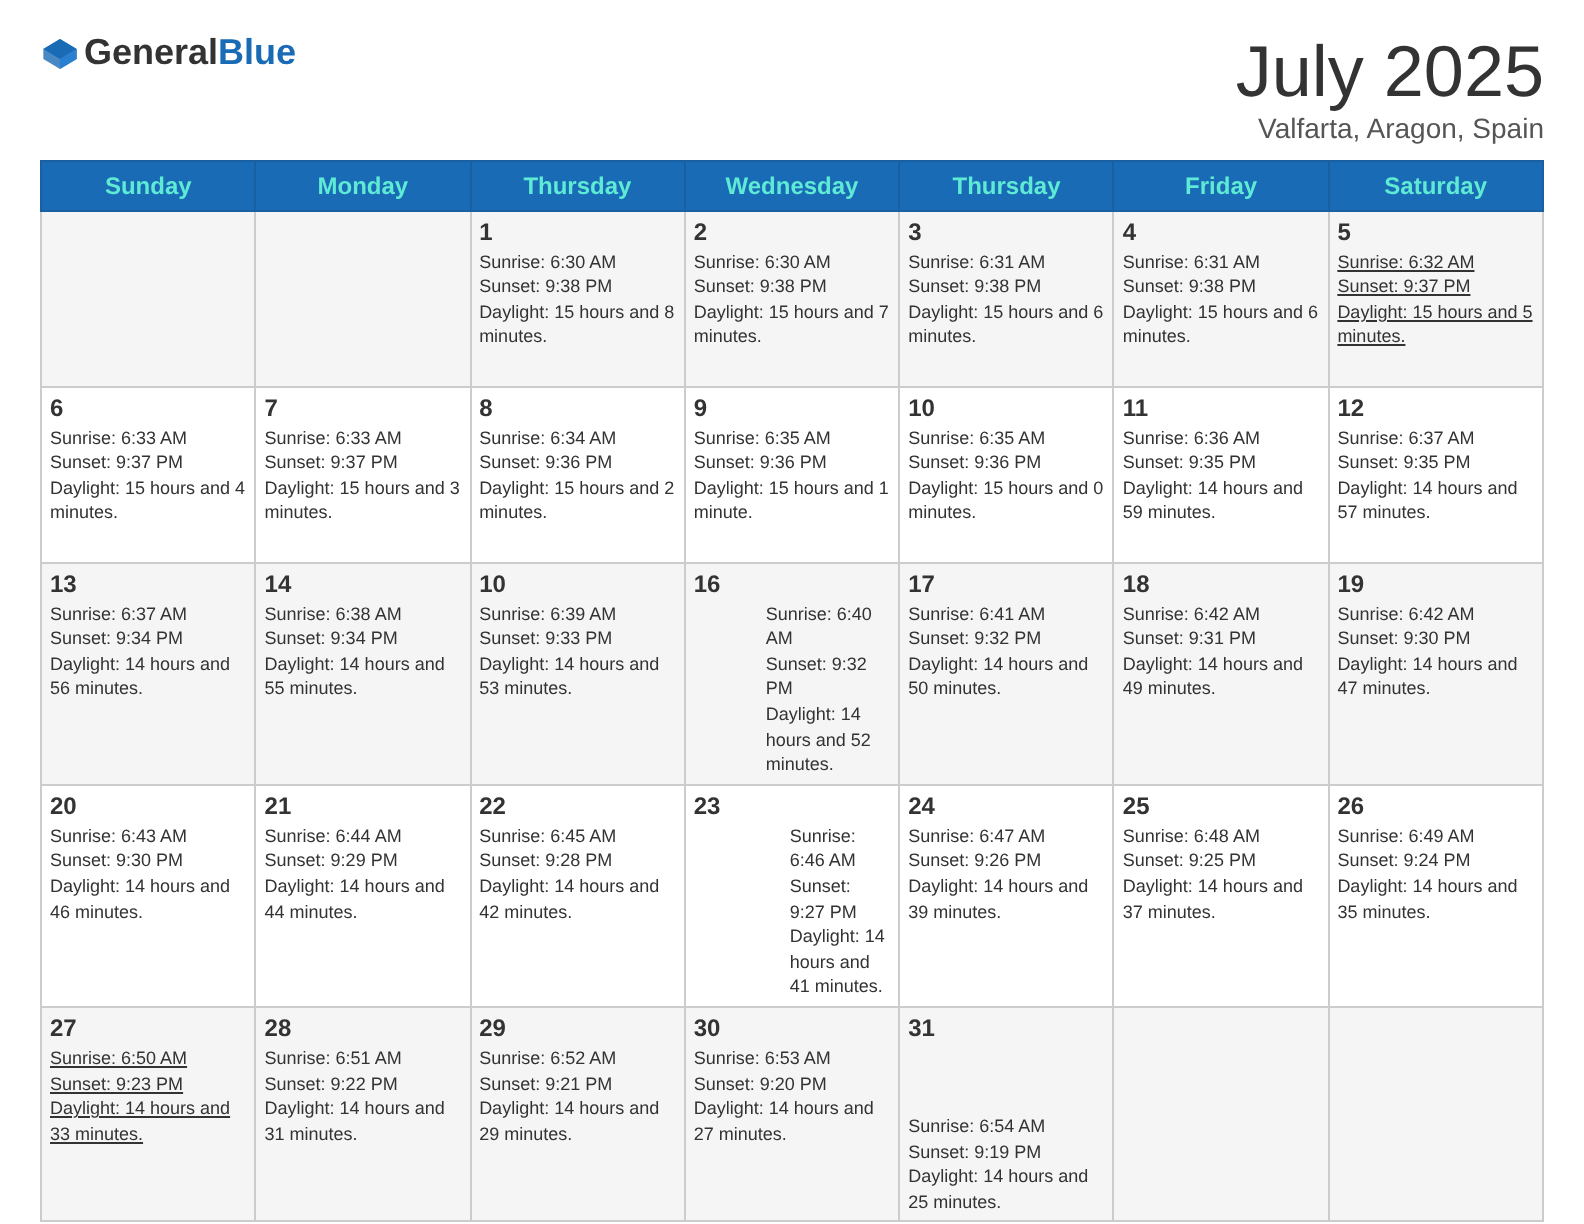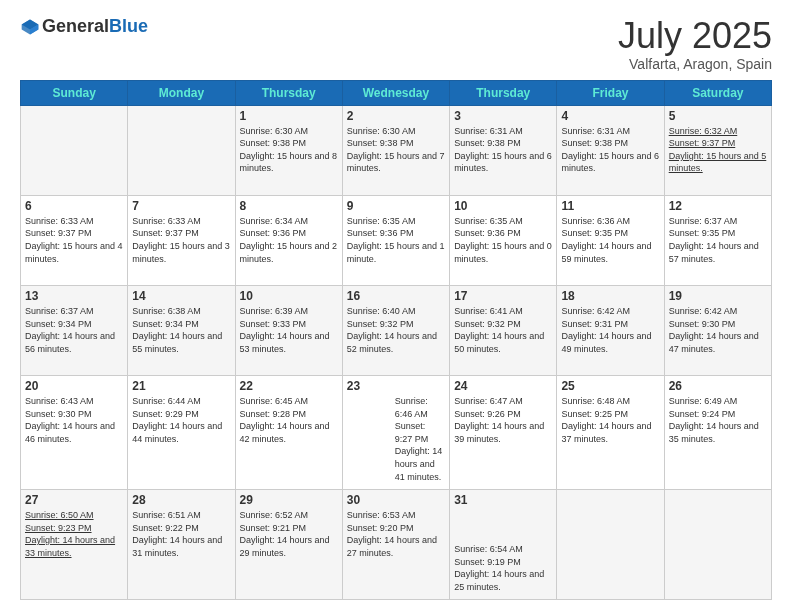--- a/index.html
+++ b/index.html
@@ -229,21 +229,21 @@
 Daylight: 14 hours and 55 minutes.</div>
           </td>
           <td>
             <span class="day-number">10</span>
             <div class="day-info" style="white-space: pre-line;">Sunrise: 6:39 AM
 Sunset: 9:33 PM
 Daylight: 14 hours and 53 minutes.</div>
           </td>
           <td>
             <span class="day-number">16</span>
-            <div class="day-info" style="white-space: pre-line;">Sunrise: 6:40 AM
+            <div class="day-info" style="white-space: pre-line; margin-left: 36px;">Sunrise: 6:40 AM
 Sunset: 9:32 PM
 Daylight: 14 hours and 52 minutes.</div>
           </td>
           <td>
             <span class="day-number">17</span>
             <div class="day-info" style="white-space: pre-line;">Sunrise: 6:41 AM
 Sunset: 9:32 PM
 Daylight: 14 hours and 50 minutes.</div>
           </td>
           <td>

